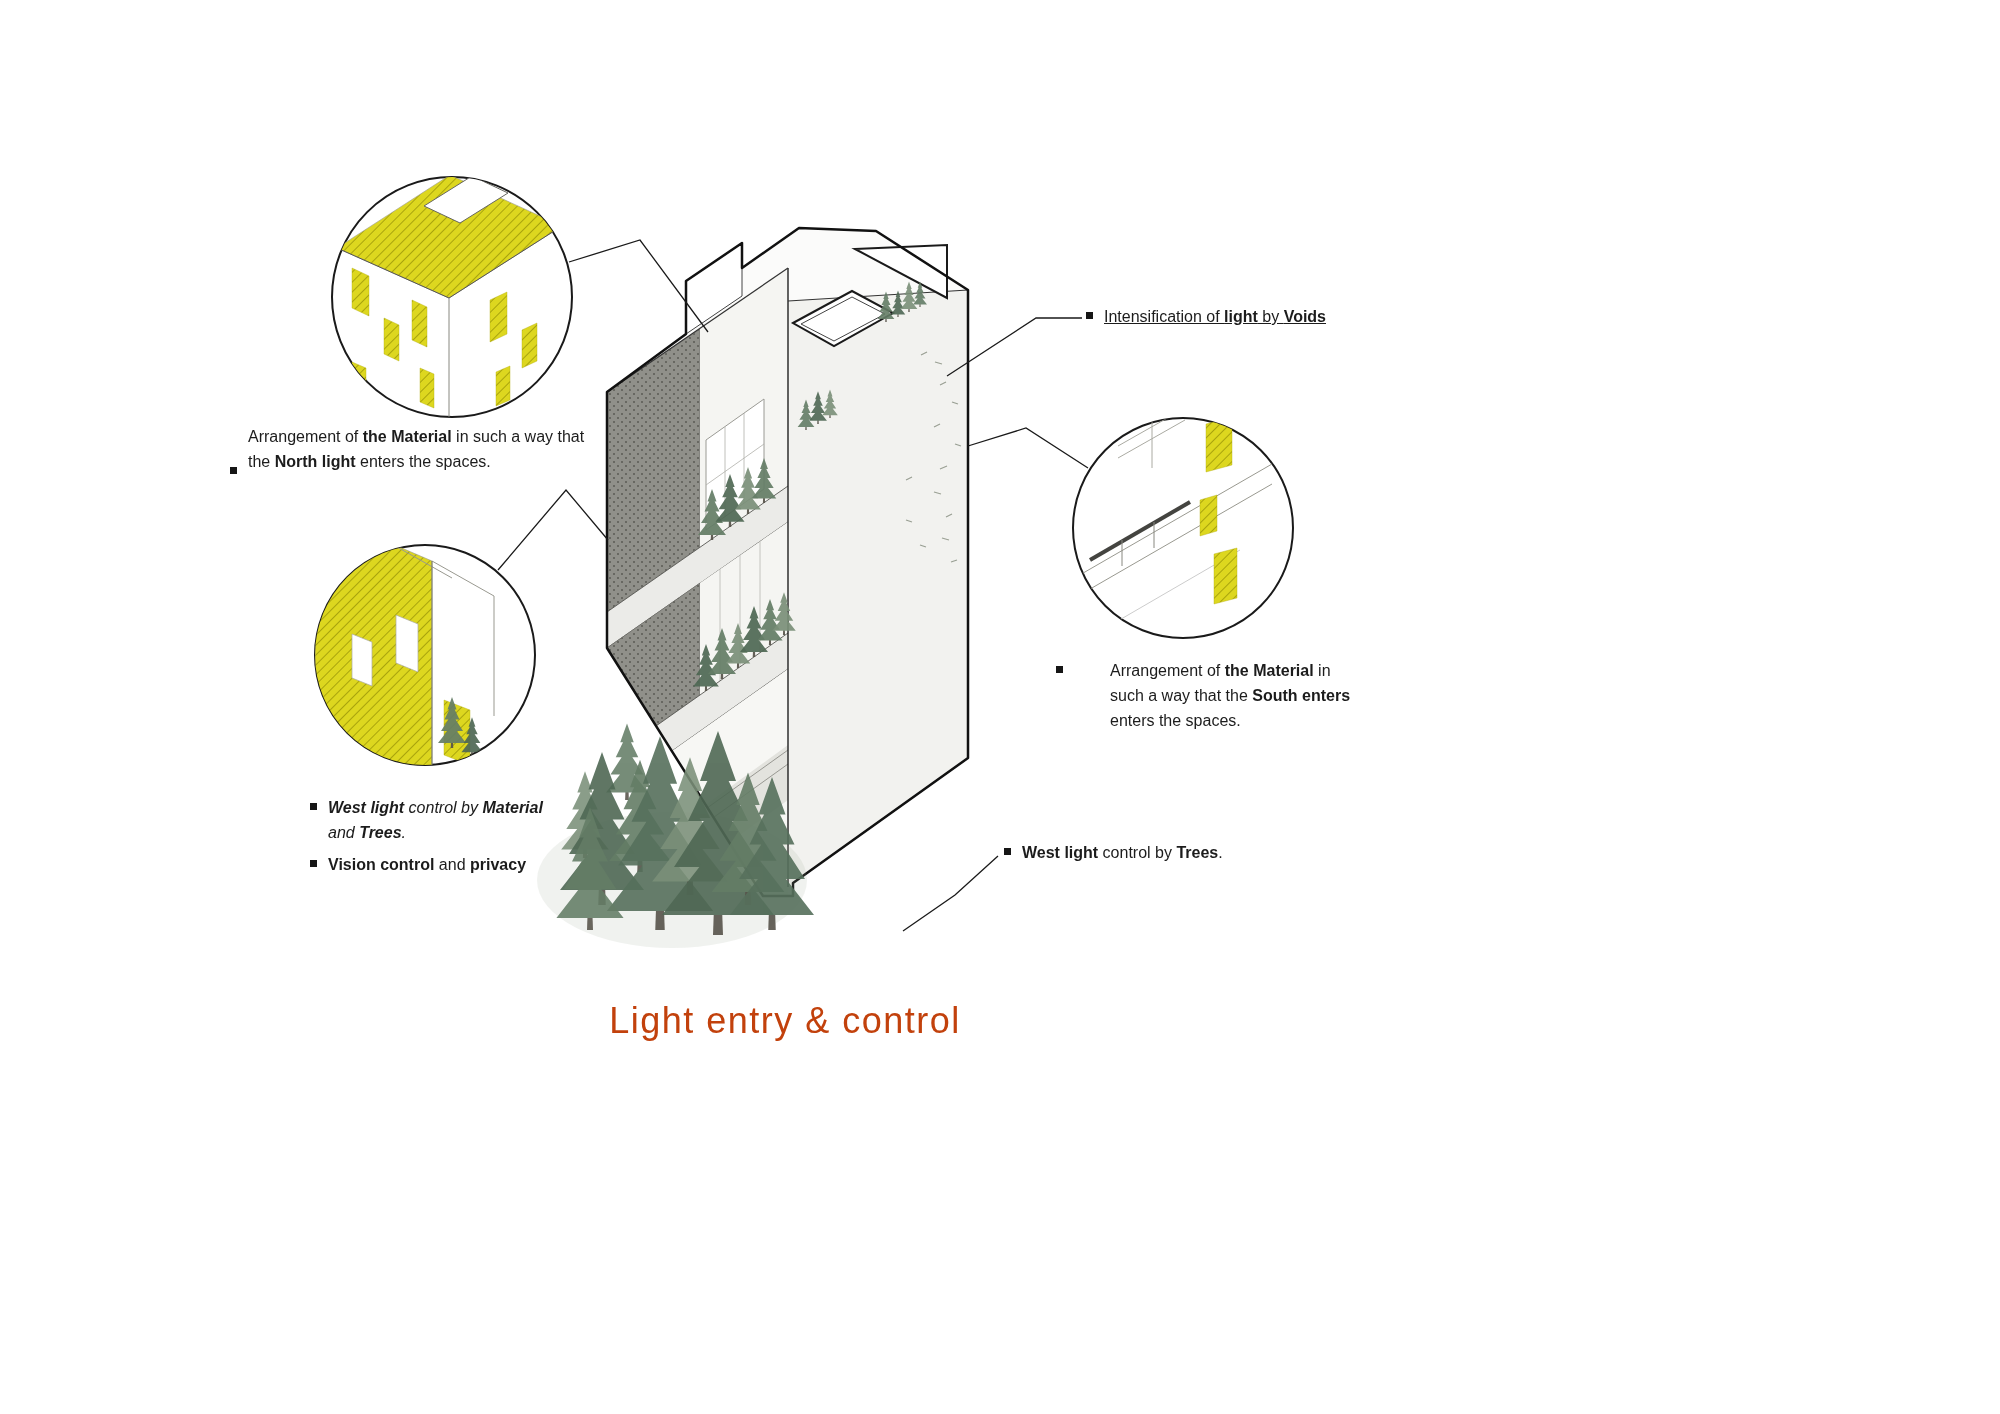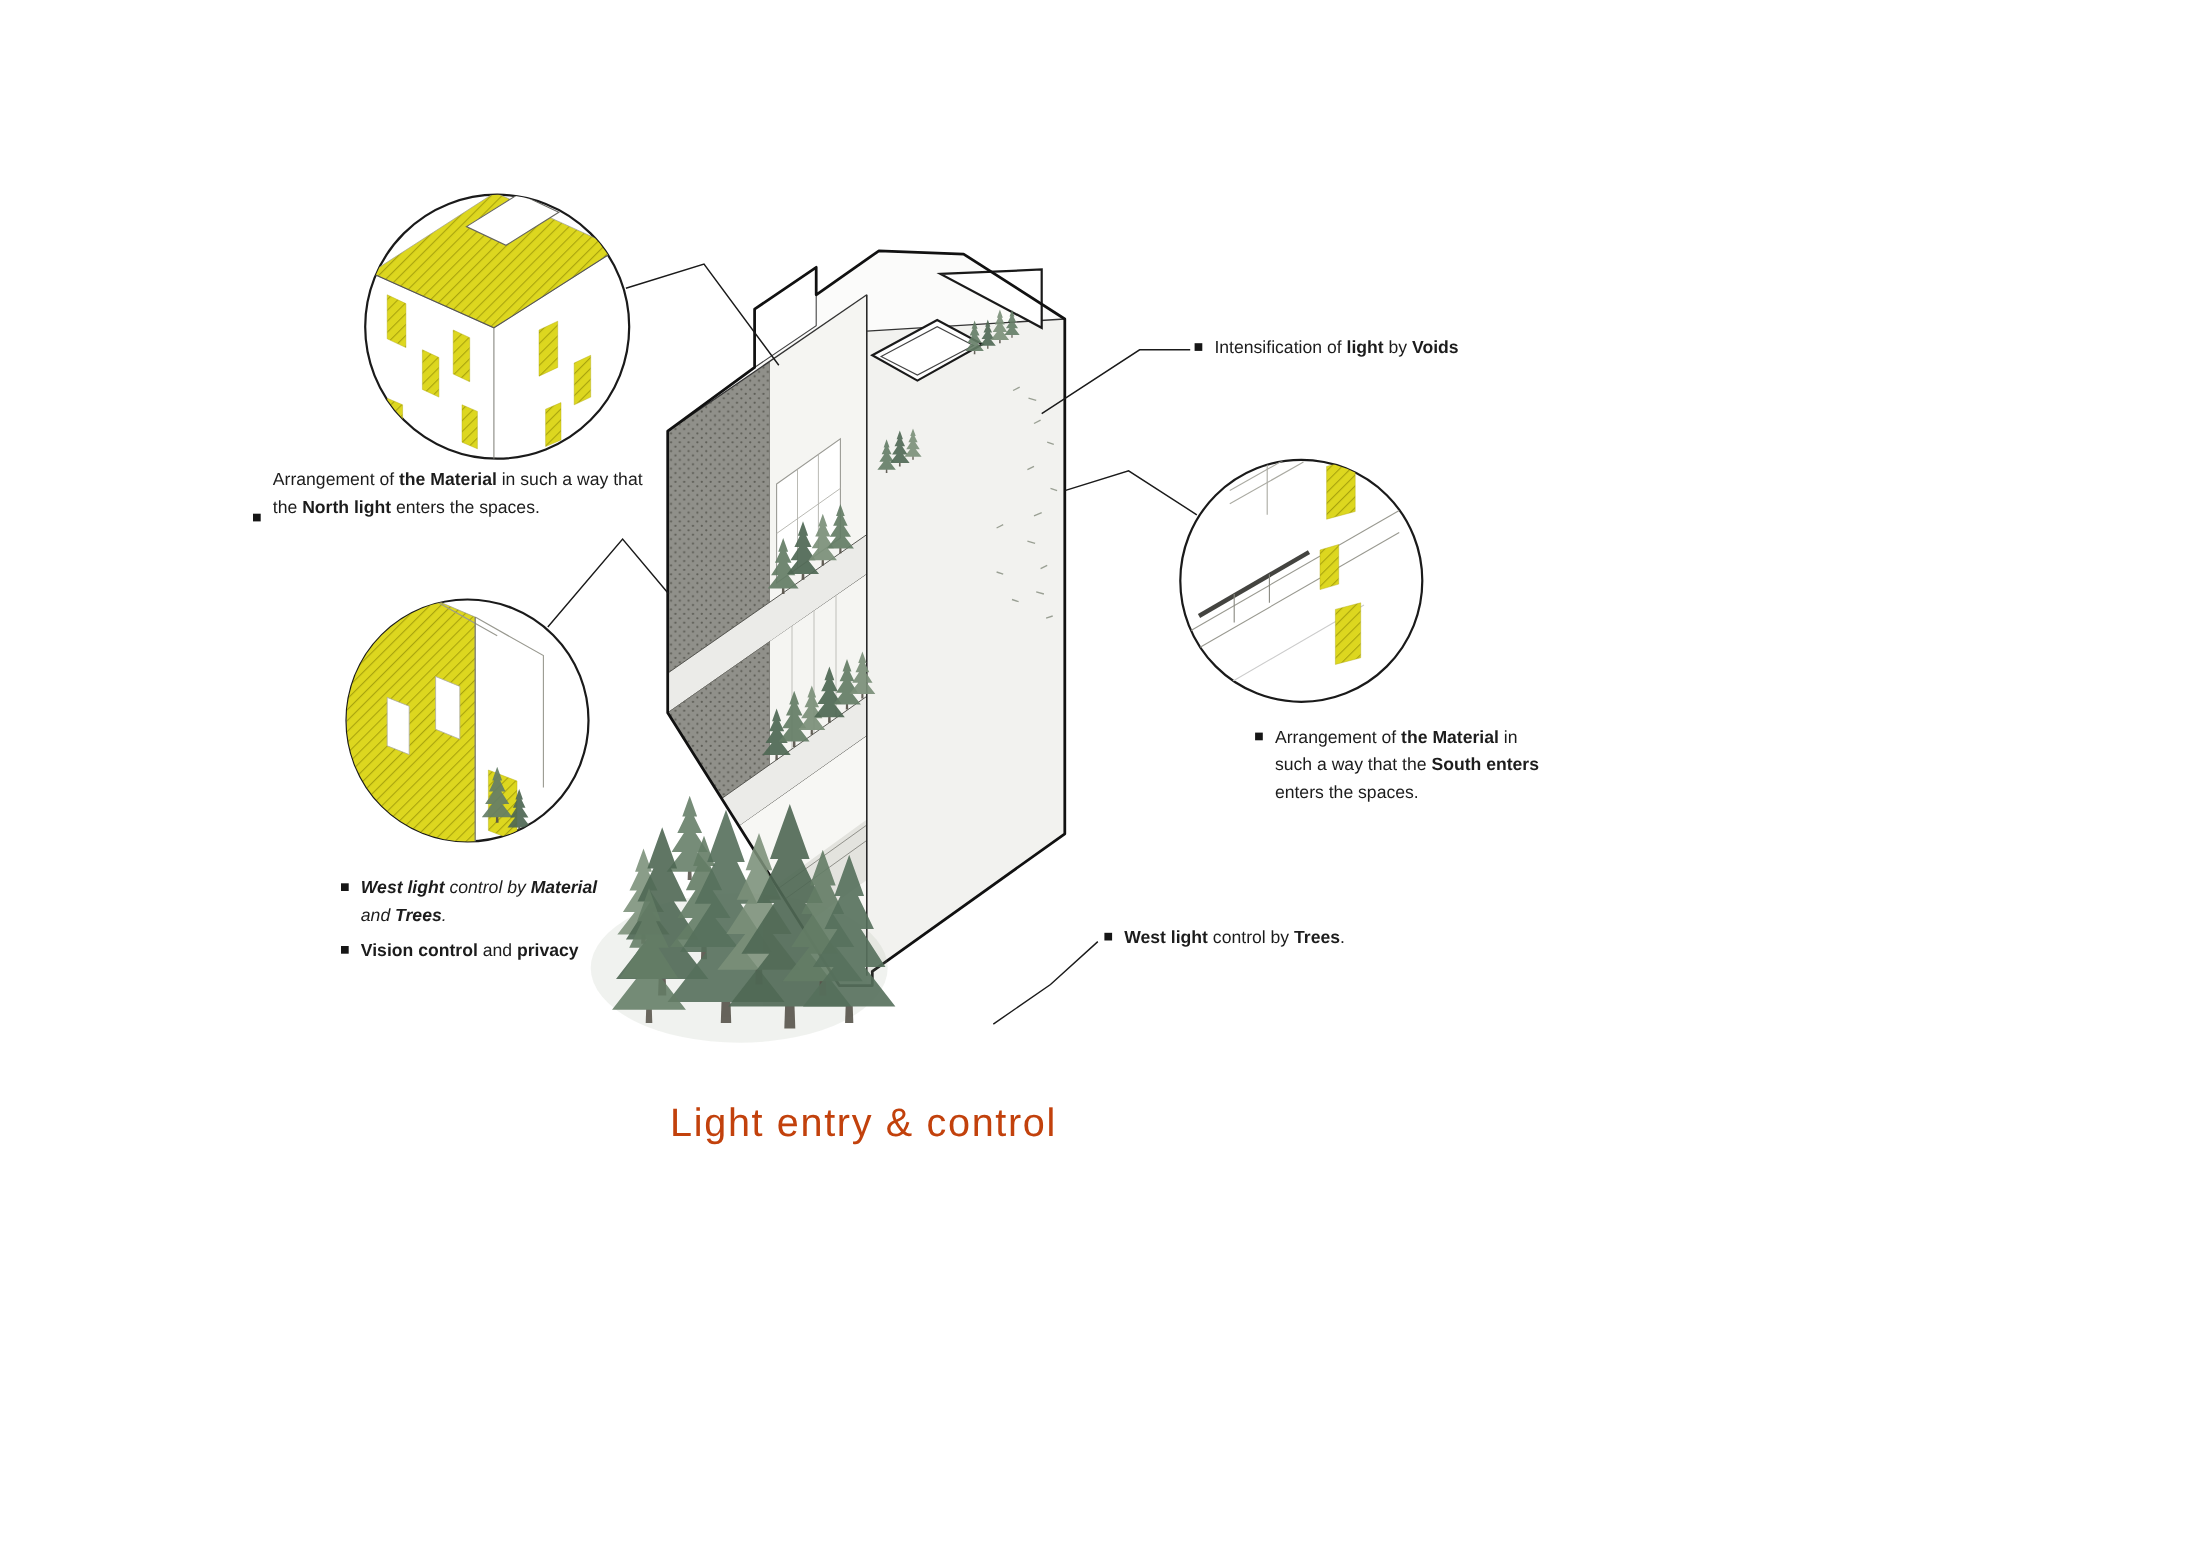--- a/index.html
+++ b/index.html
@@ -204,28 +204,28 @@
   </div>
 </div>
 
 <div class="ann" style="left:310px;top:852px;justify-content:center;">
   <span class="sq"></span>
   <div>
     <div><span class="b">Vision control</span><span> and </span><span class="b">privacy</span></div>
   </div>
 </div>
 
-<div class="ann" style="left:1086px;top:304px;">
+<div class="ann" style="left:1086px;top:304px;text-decoration:underline;">
   <span class="sq"></span>
   <div>
     <div><span>Intensification of </span><span class="b">light</span><span> by </span><span class="b">Voids</span></div>
   </div>
 </div>
 
-<div class="ann" style="left:1141px;top:658px;">
+<div class="ann" style="left:1056px;top:658px;gap:36px;">
   <span class="sq"></span>
   <div>
     <div><span>Arrangement of </span><span class="b">the Material</span><span> in</span></div>
     <div><span>such a way that the </span><span class="b">South enters</span></div>
     <div><span>enters the spaces.</span></div>
   </div>
 </div>
 
 <div class="ann" style="left:1004px;top:840px;justify-content:center;">
   <span class="sq"></span>

